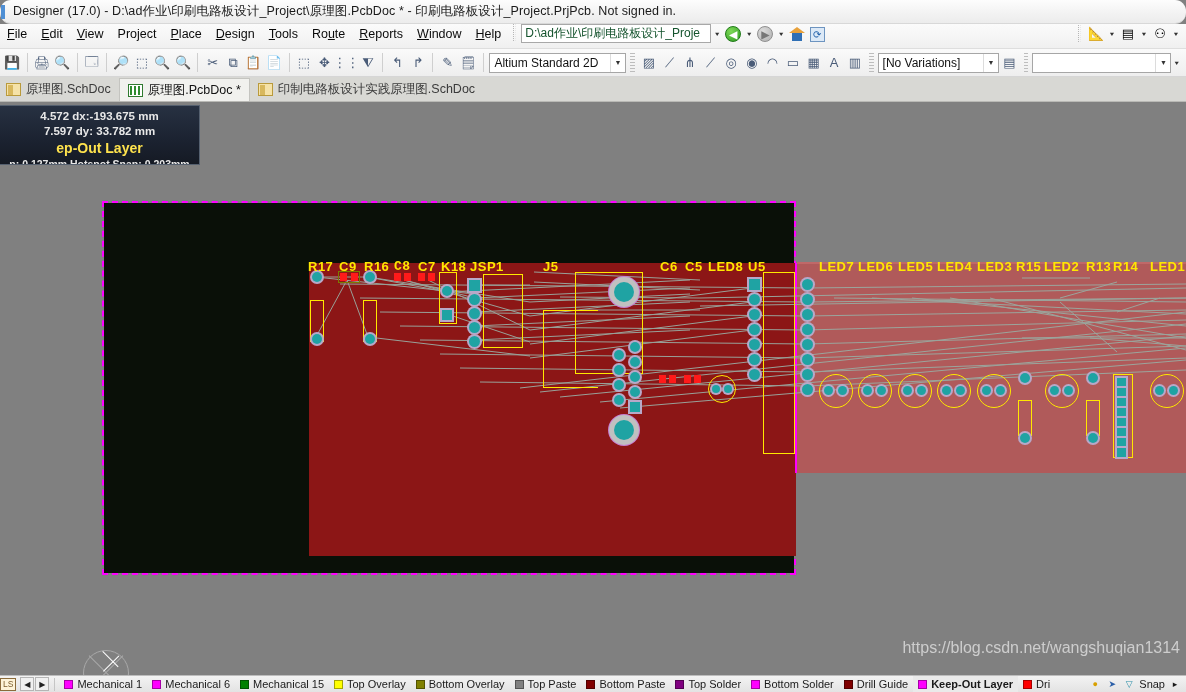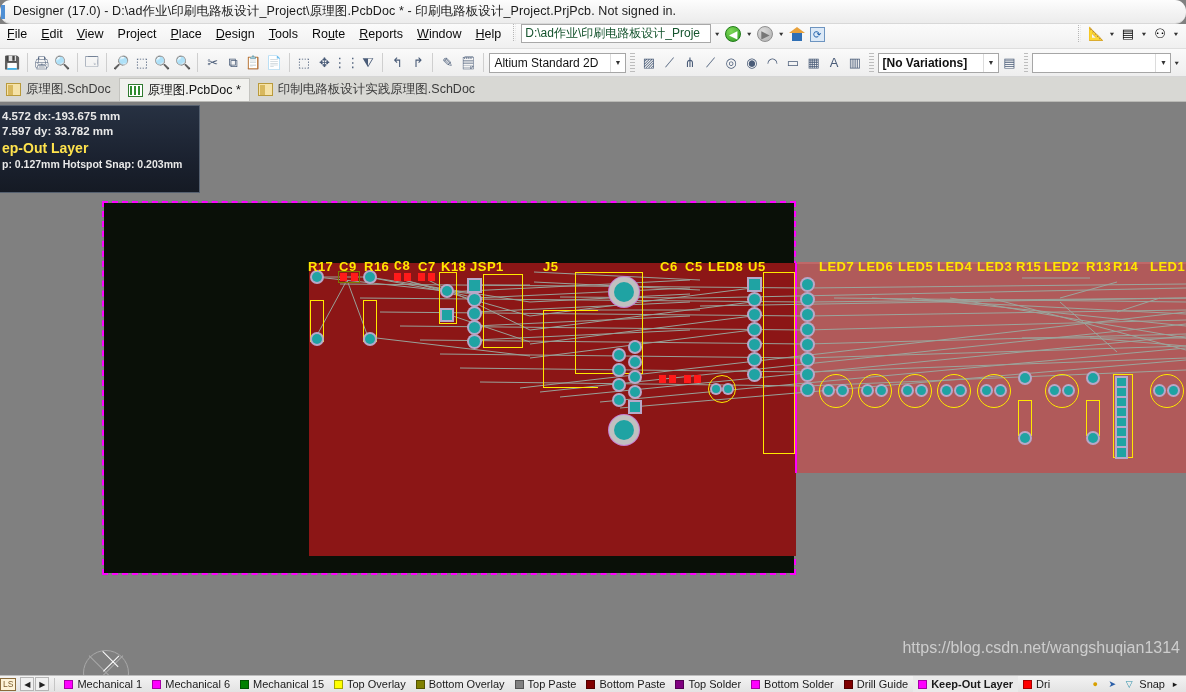--- a/index.html
+++ b/index.html
@@ -188,26 +188,27 @@
     position:absolute; left:20px; top:1px; width:22px;height:1px;background:#fff;
     transform: rotate(45deg); transform-origin:0 0;
   }
   .cursor-cross .c-w2 {
     position:absolute; left:20px; top:21px; width:22px;height:1px;background:#fff;
     transform: rotate(-45deg); transform-origin:0 0;
   }
 
   
   .hud {
-    position:absolute; left:0; top:3px; width:200px; height:88px;
+    position:absolute; left:0; top:3px; width:200px; height:60px;
     background: linear-gradient(180deg,#273142 0%,#1b2230 60%,#151a24 100%);
     border:1px solid #55606f; border-left:none;
     color:#e8e8e8; padding:3px 2px 2px 2px;
     font-size:11.5px; font-weight:bold; overflow:hidden;
     white-space:nowrap;
+    text-align:center;
   }
   .hud .r { height:15px; line-height:15px; }
   .hud .r2 { color:#ffe34d; font-size:14px; height:19px; line-height:19px; }
   .hud .r3 { font-size:10.5px; }
 
   
   .desig {
     position:absolute; color:#ffe800; font-size:13px; font-weight:bold;
     font-family:"Liberation Sans", sans-serif; letter-spacing:.5px; white-space:nowrap;
   }
@@ -358,21 +359,21 @@
     <div class="tb-btn">⟋</div>
     <div class="tb-btn">◎</div>
     <div class="tb-btn">◉</div>
     <div class="tb-btn">◠</div>
     <div class="tb-btn">▭</div>
     <div class="tb-btn">▦</div>
     <div class="tb-btn">A</div>
     <div class="tb-btn">▥</div>
 
     <div class="tb-grip"></div>
-    <div class="combo" style="width:135px;font-weight:bold;">
+    <div class="combo" style="width:135px;">
       <span class="cval">[No Variations]</span>
       <span class="cbtn">▼</span>
     </div>
     <div class="tb-btn">▤</div>
 
     <div class="tb-grip"></div>
     <div class="combo" style="width:155px;">
       <span class="cval"></span>
       <span class="cbtn">▼</span>
     </div>

